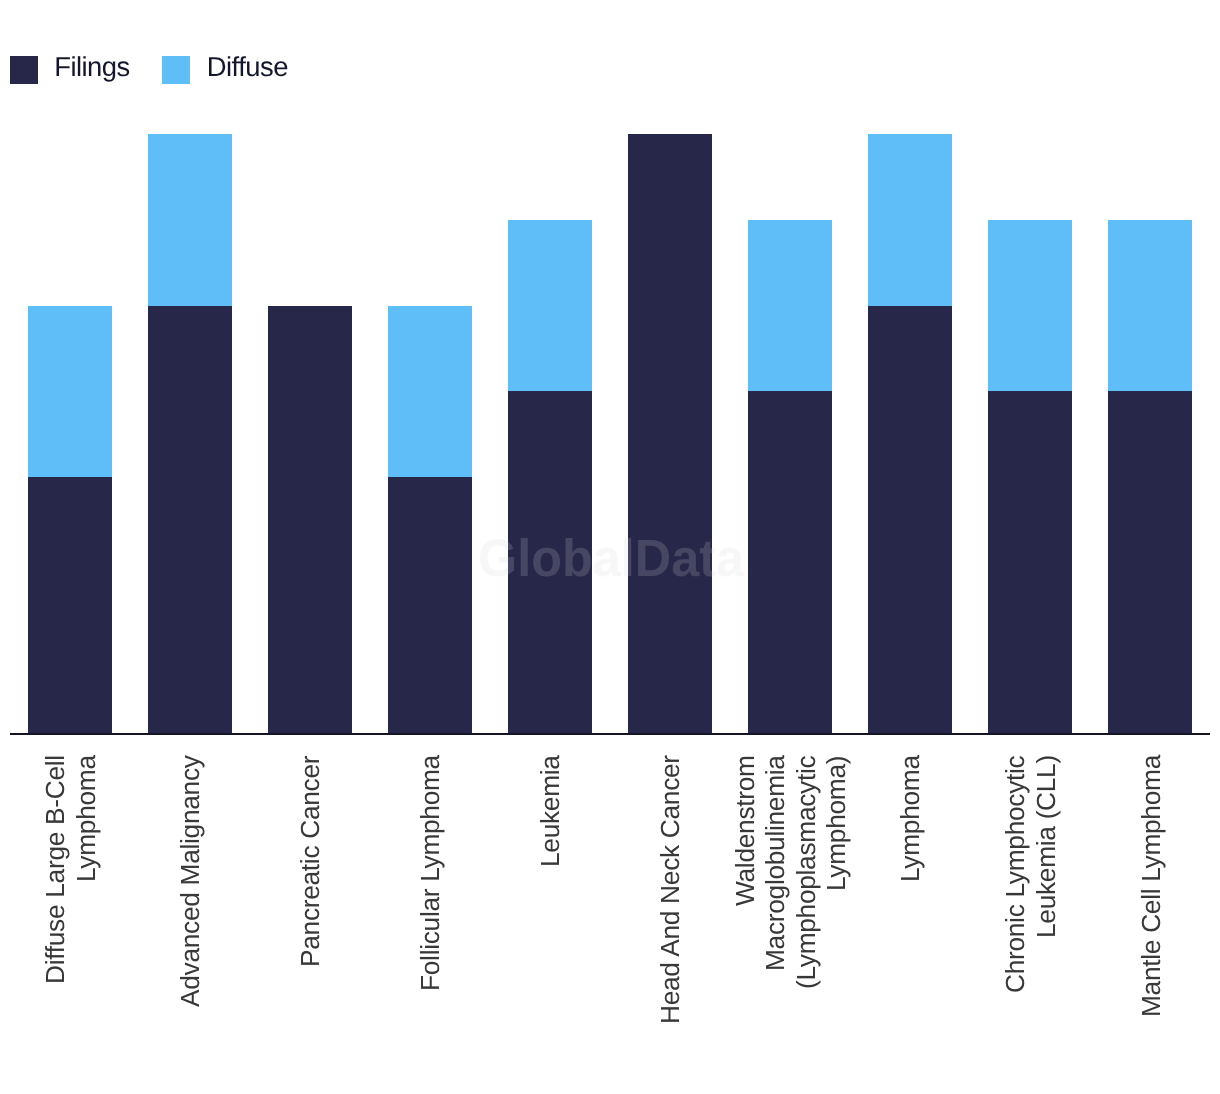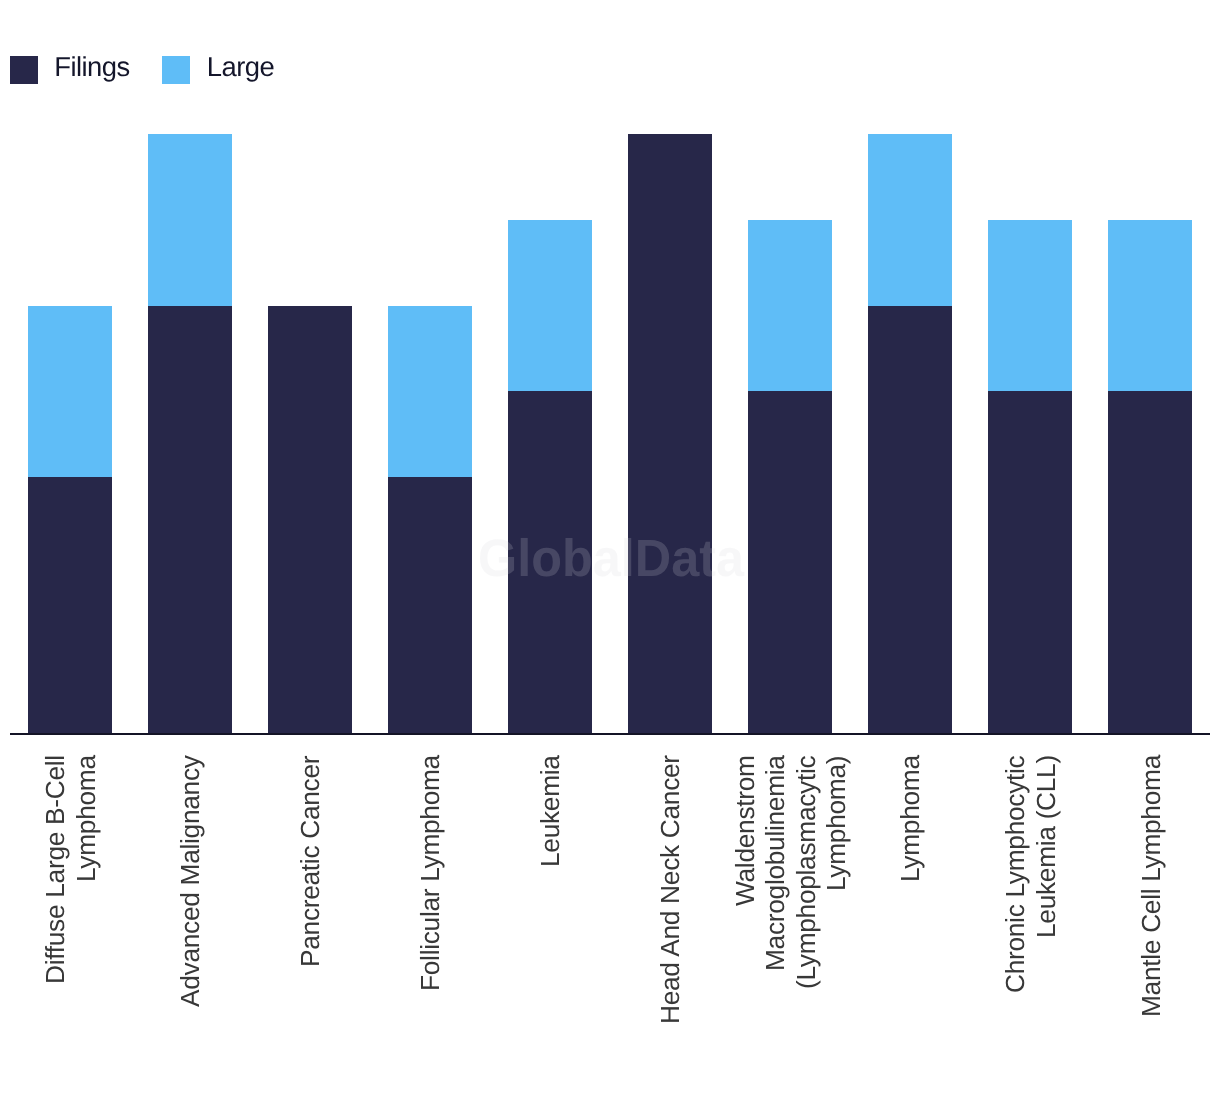--- a/index.html
+++ b/index.html
@@ -59,21 +59,21 @@
 
   <div class="legend">
 
     <div class="legend-item" style="left: 0px; top: 45.9px;">
       <span class="legend-swatch" style="position: absolute; left: 10.1px; top: 0px; background: rgb(39, 39, 73);"></span>
       <span class="legend-label" style="position: absolute; left: 54.2px; top: -2.7px;">Filings</span>
     </div>
 
     <div class="legend-item" style="left: 0px; top: 45.9px;">
       <span class="legend-swatch" style="position: absolute; left: 162.2px; top: 0px; background: rgb(95, 189, 247);"></span>
-      <span class="legend-label" style="position: absolute; left: 206.8px; top: -2.7px;">Large</span>
+      <span class="legend-label" style="position: absolute; left: 206.8px; top: -2.7px;">Diffuse</span>
     </div>
 
   </div>
 
   <div class="plot">
       <div class="bar" style="left: 27.9px; width: 84.1px; height: 428px; bottom: 0px;">
     <div class="seg seg-filings" style="bottom: 0px; height: 256.8px; background: rgb(39, 39, 73);"></div>
     <div class="seg seg-grants" style="bottom: 256.8px; height: 171.2px; background: rgb(95, 189, 247);"></div>
   </div>
       <div class="bar" style="left: 147.92px; width: 84.1px; height: 599.2px; bottom: 0px;">

